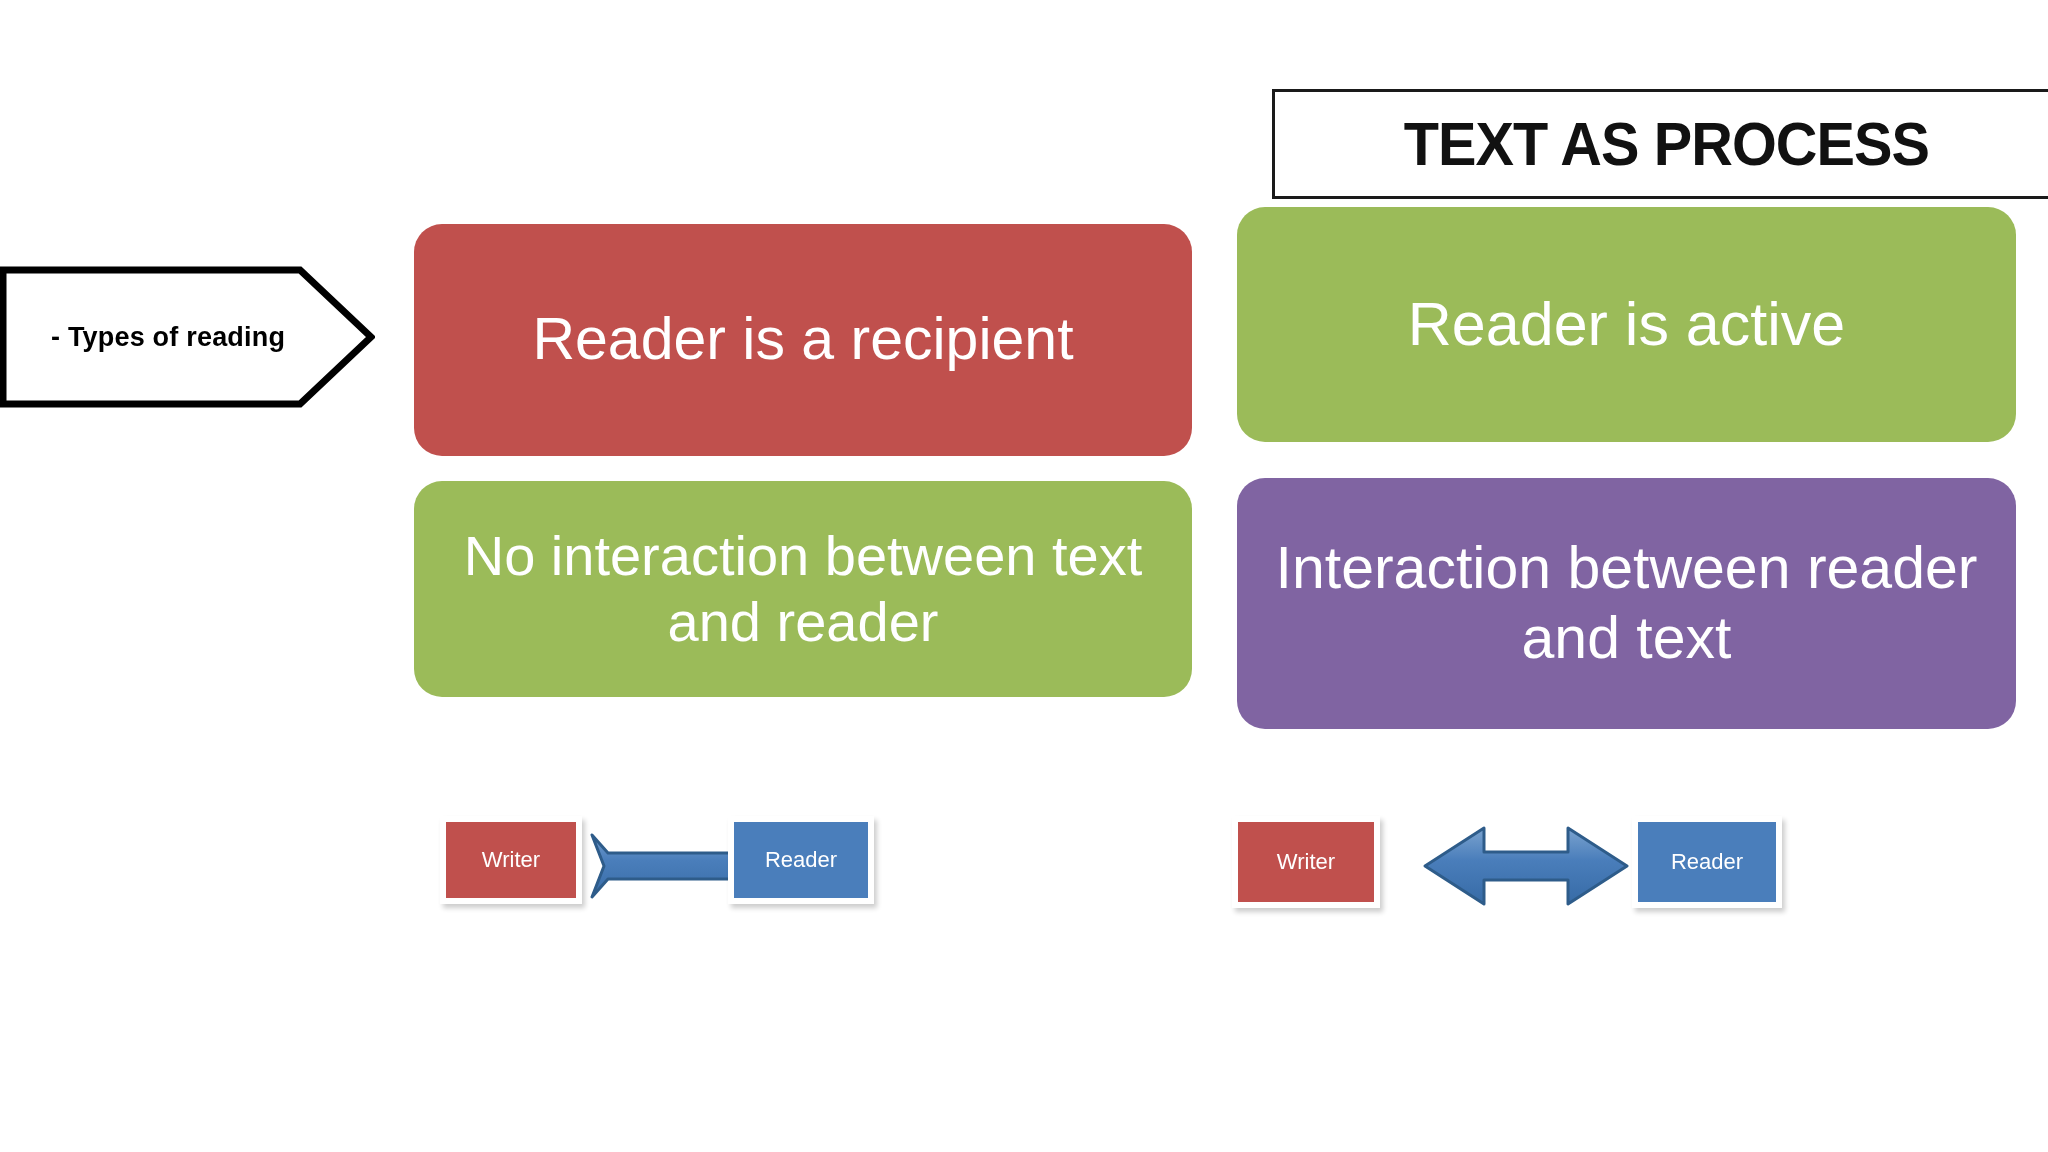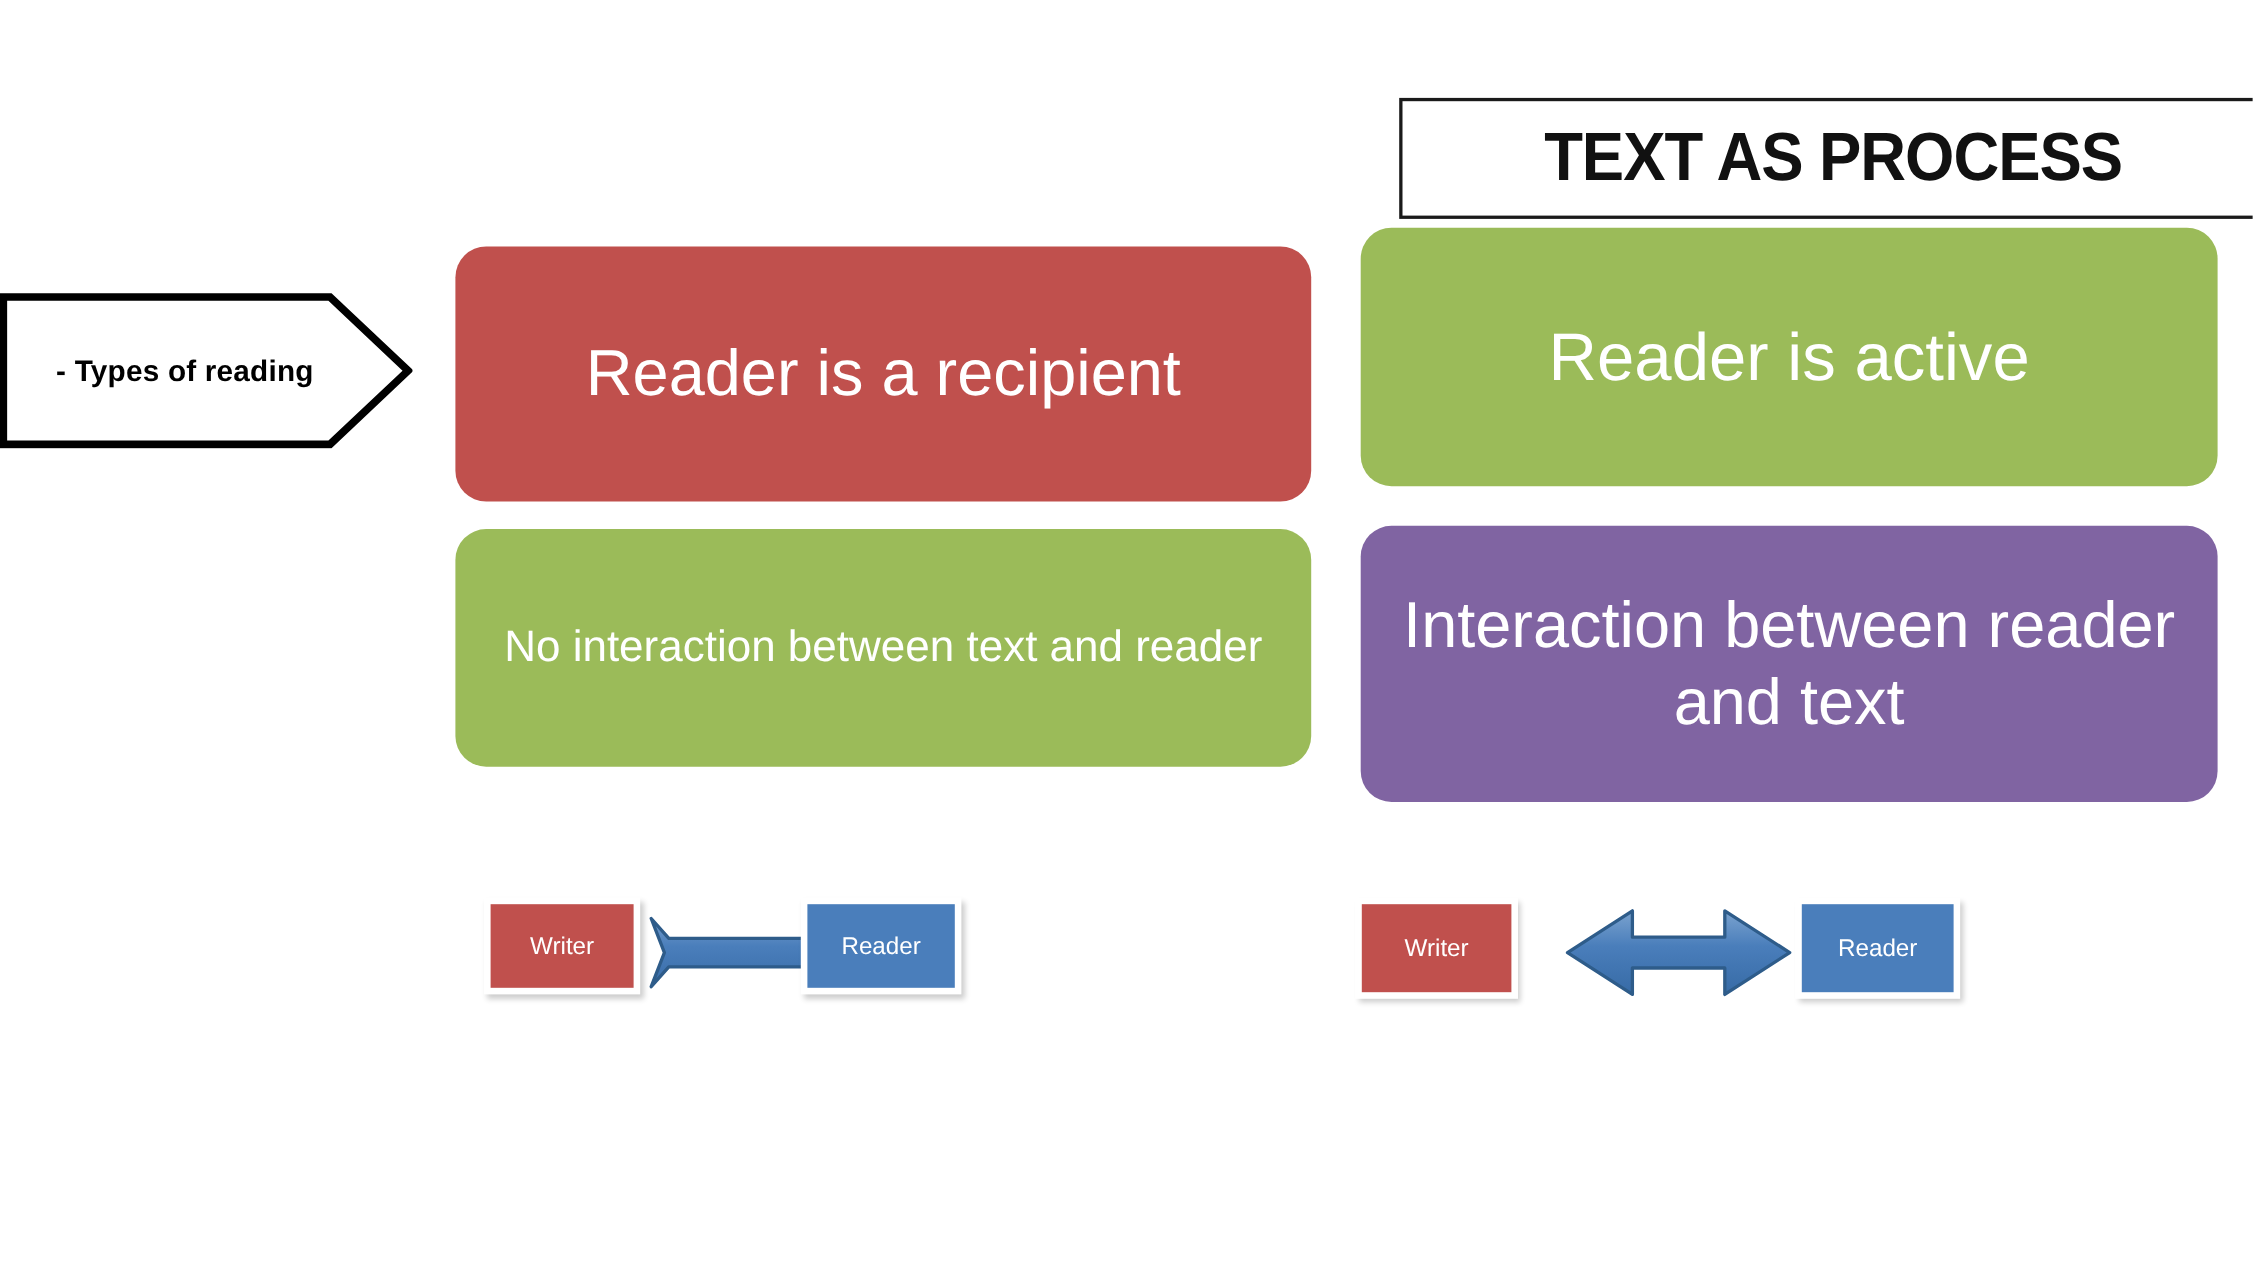--- a/index.html
+++ b/index.html
@@ -87,21 +87,21 @@
     padding: 6px 26px;
   }
   #card-recipient {
     left: 414px; top: 224px; width: 778px; height: 232px;
     background: #c0504d;
     font-size: 59px;
   }
   #card-no-interaction {
     left: 414px; top: 481px; width: 778px; height: 216px;
     background: #9bbb59;
-    font-size: 40px;
+    font-size: 56px;
   }
   #card-active {
     left: 1237px; top: 207px; width: 779px; height: 235px;
     background: #9bbb59;
     font-size: 61px;
   }
   #card-interaction {
     left: 1237px; top: 478px; width: 779px; height: 251px;
     background: #8064a2;
     font-size: 59px;

